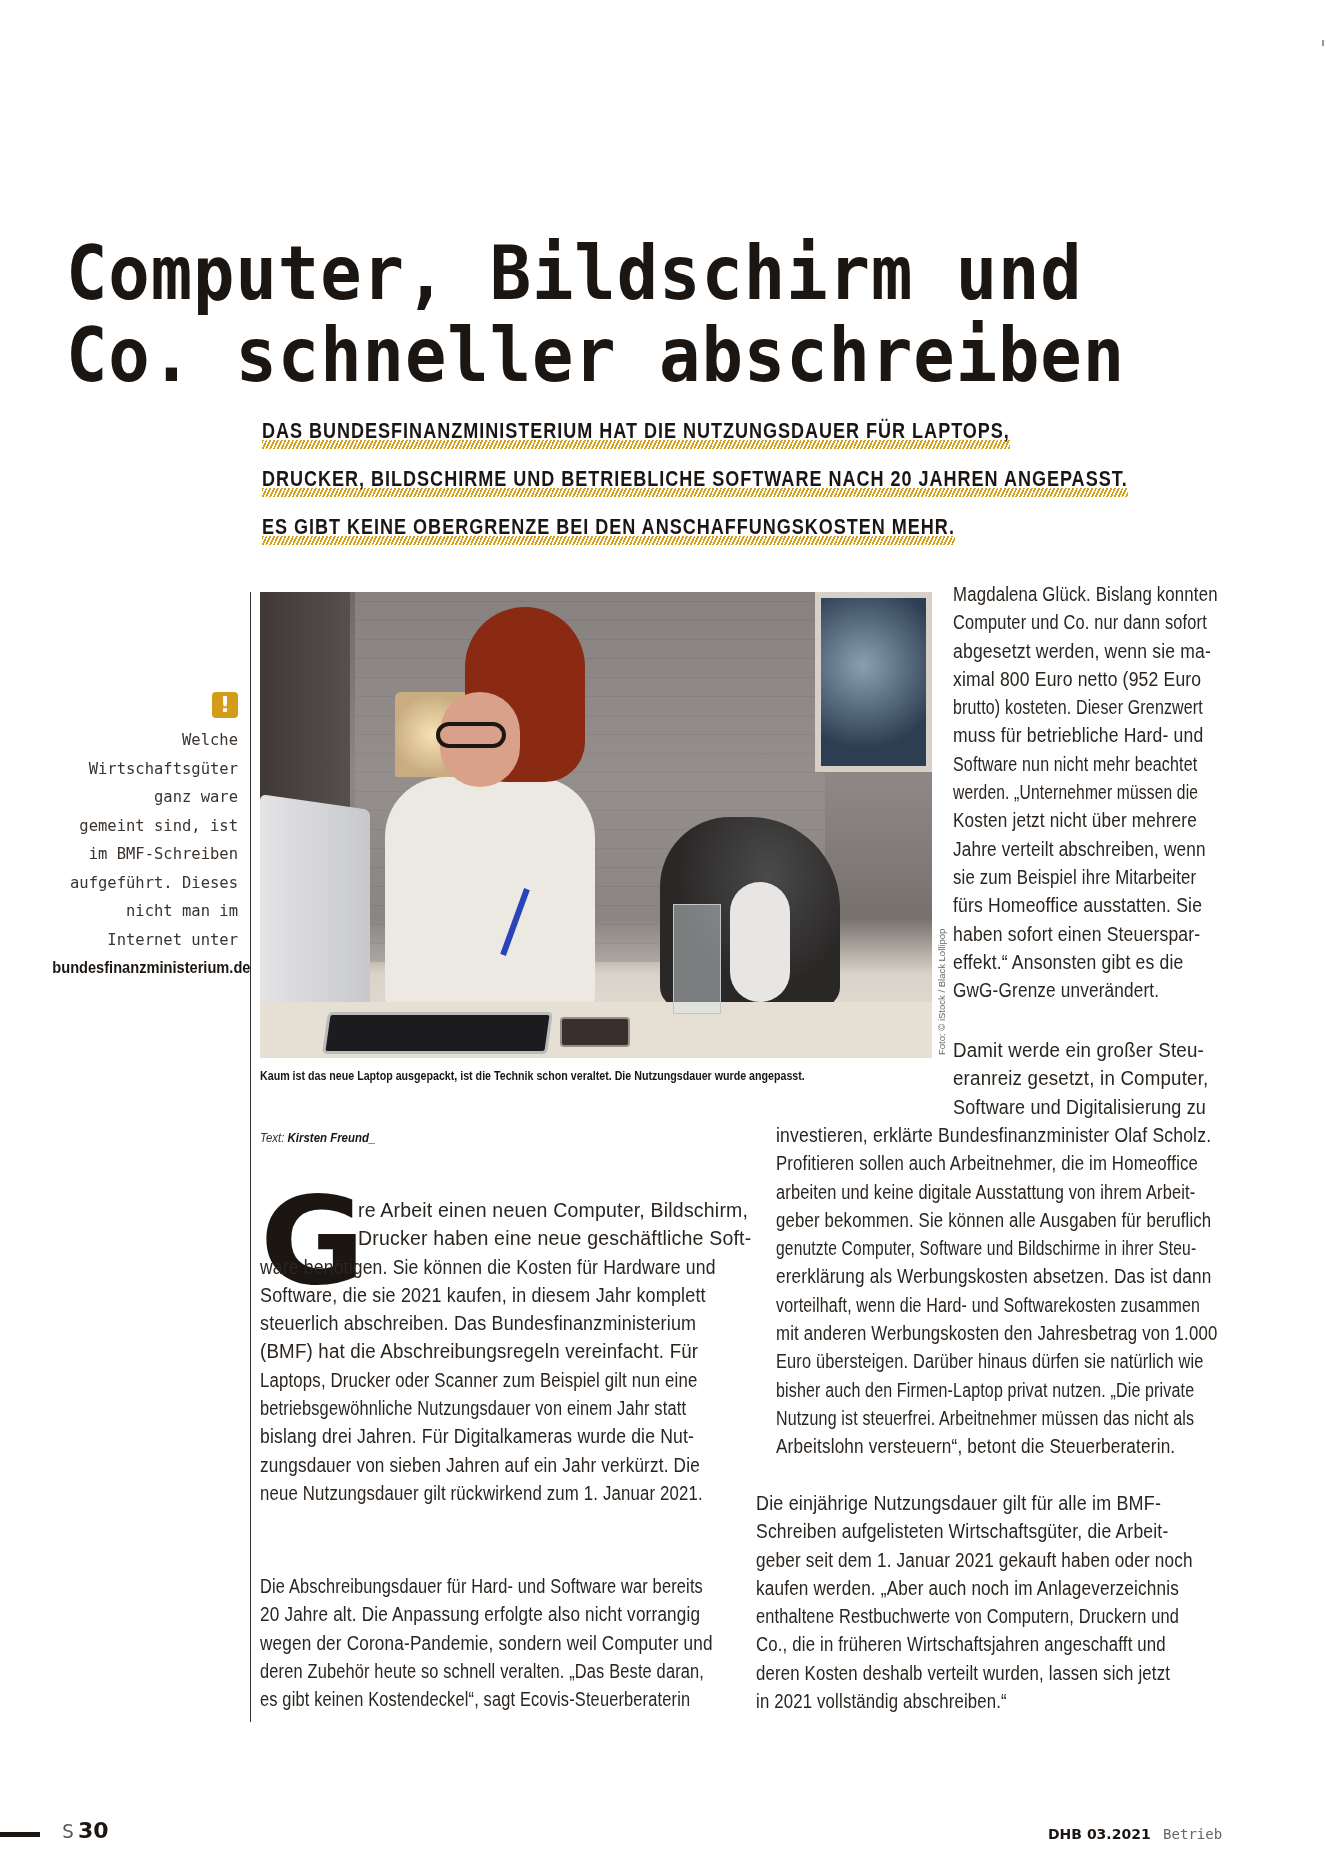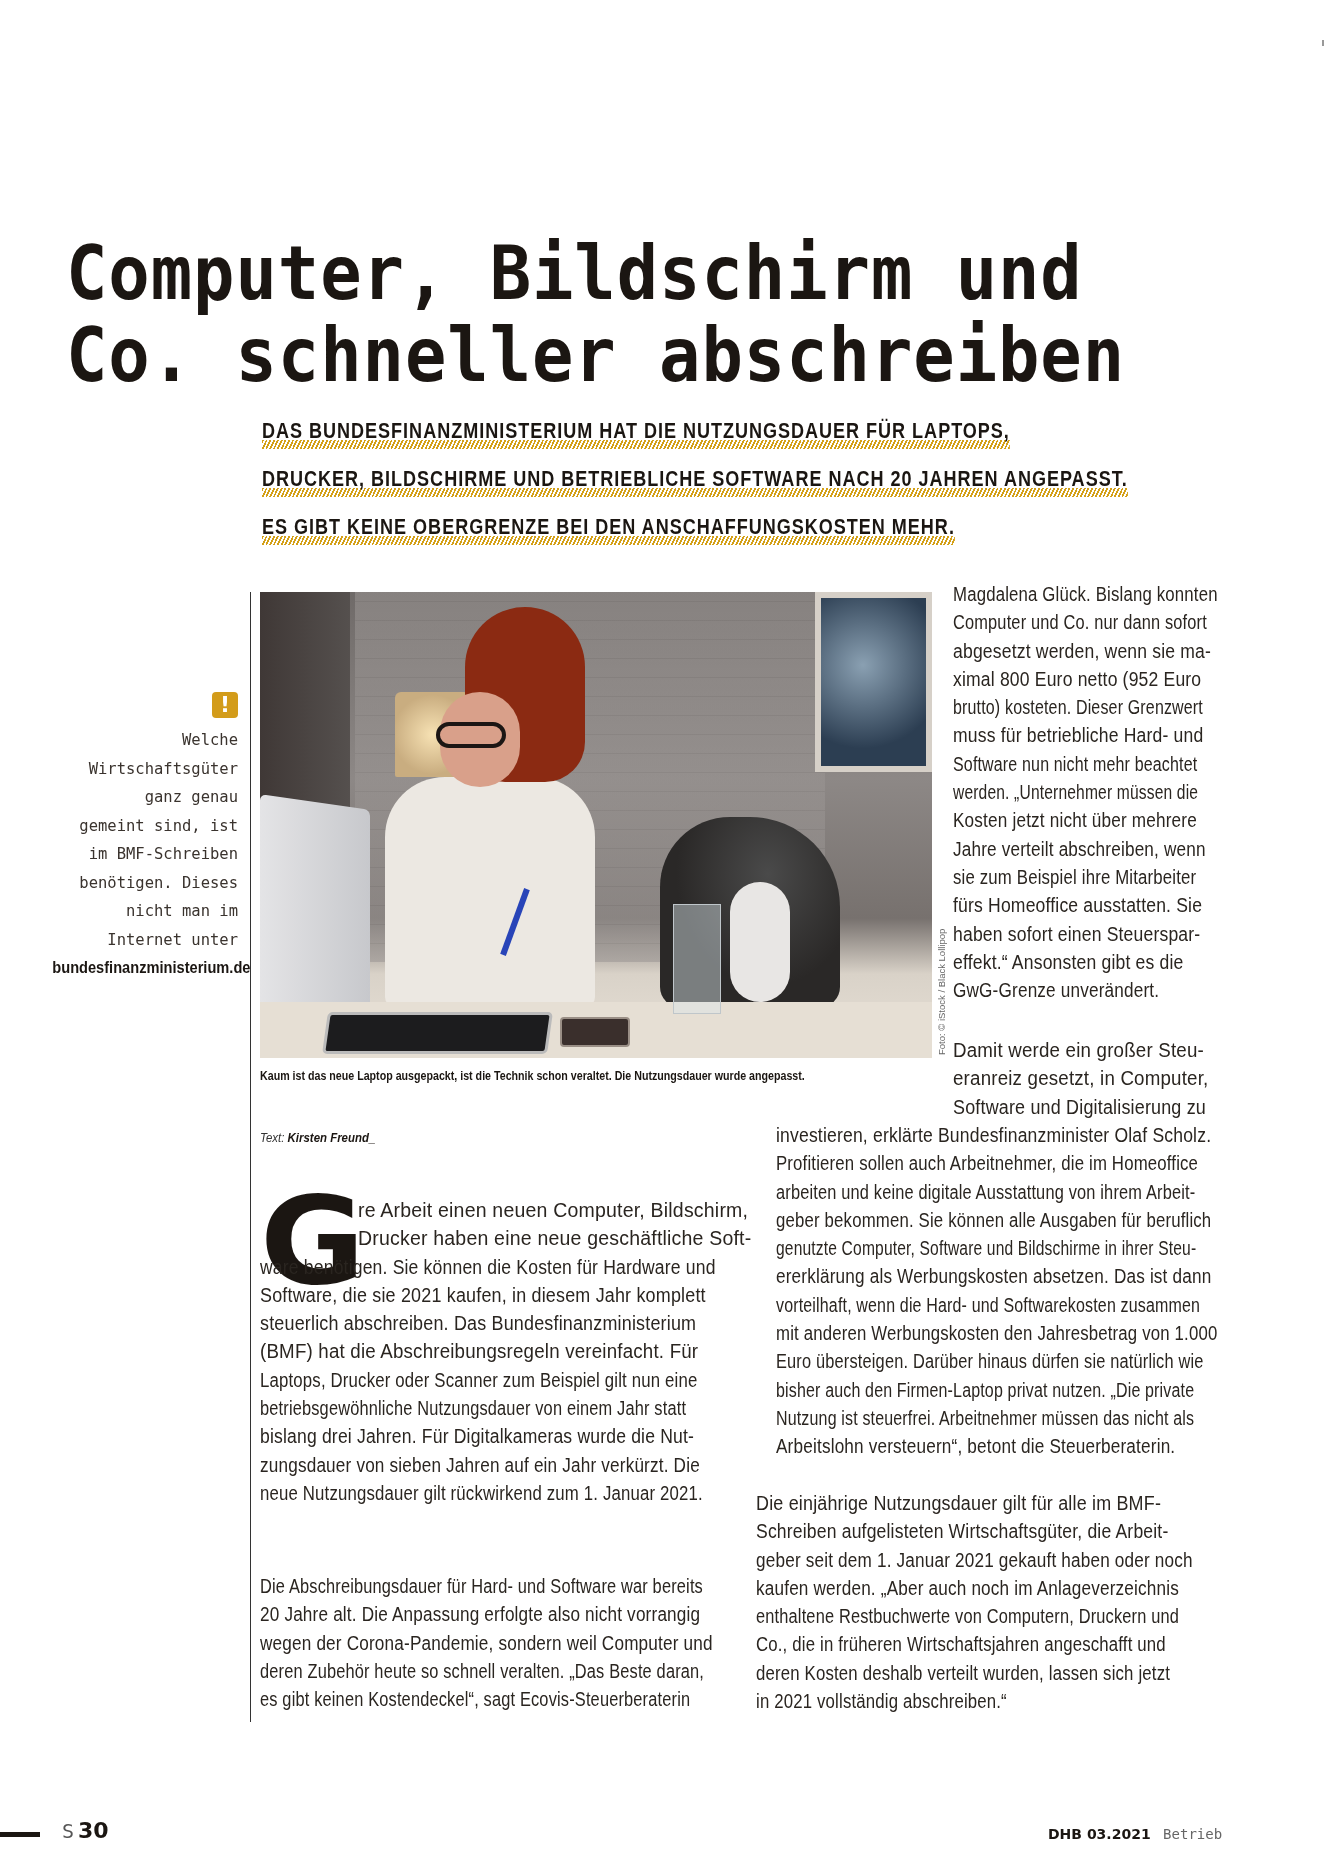--- a/index.html
+++ b/index.html
@@ -125,24 +125,24 @@
   <div class="lead-line"><span>Es gibt keine Obergrenze bei den Anschaffungskosten mehr.</span></div>
 </div>
 
 <div class="vrule"></div>
 
 <aside class="sidebar-note">
   <div class="note-icon">!</div>
   <div class="note-text">
     <div>Welche</div>
     <div>Wirtschaftsgüter</div>
-    <div>ganz genau</div>
+    <div>ganz ware</div>
     <div>gemeint sind, ist</div>
     <div>im BMF-Schreiben</div>
-    <div>benötigen. Dieses</div>
+    <div>aufgeführt. Dieses</div>
     <div>nicht man im</div>
     <div>Internet unter</div>
   </div>
   <div class="note-link">bundesfinanzministerium.de</div>
 </aside>
 
 <figure class="photo">
   <div class="wall"></div>
   <div class="curtain"></div>
   <div class="lamp"></div>

